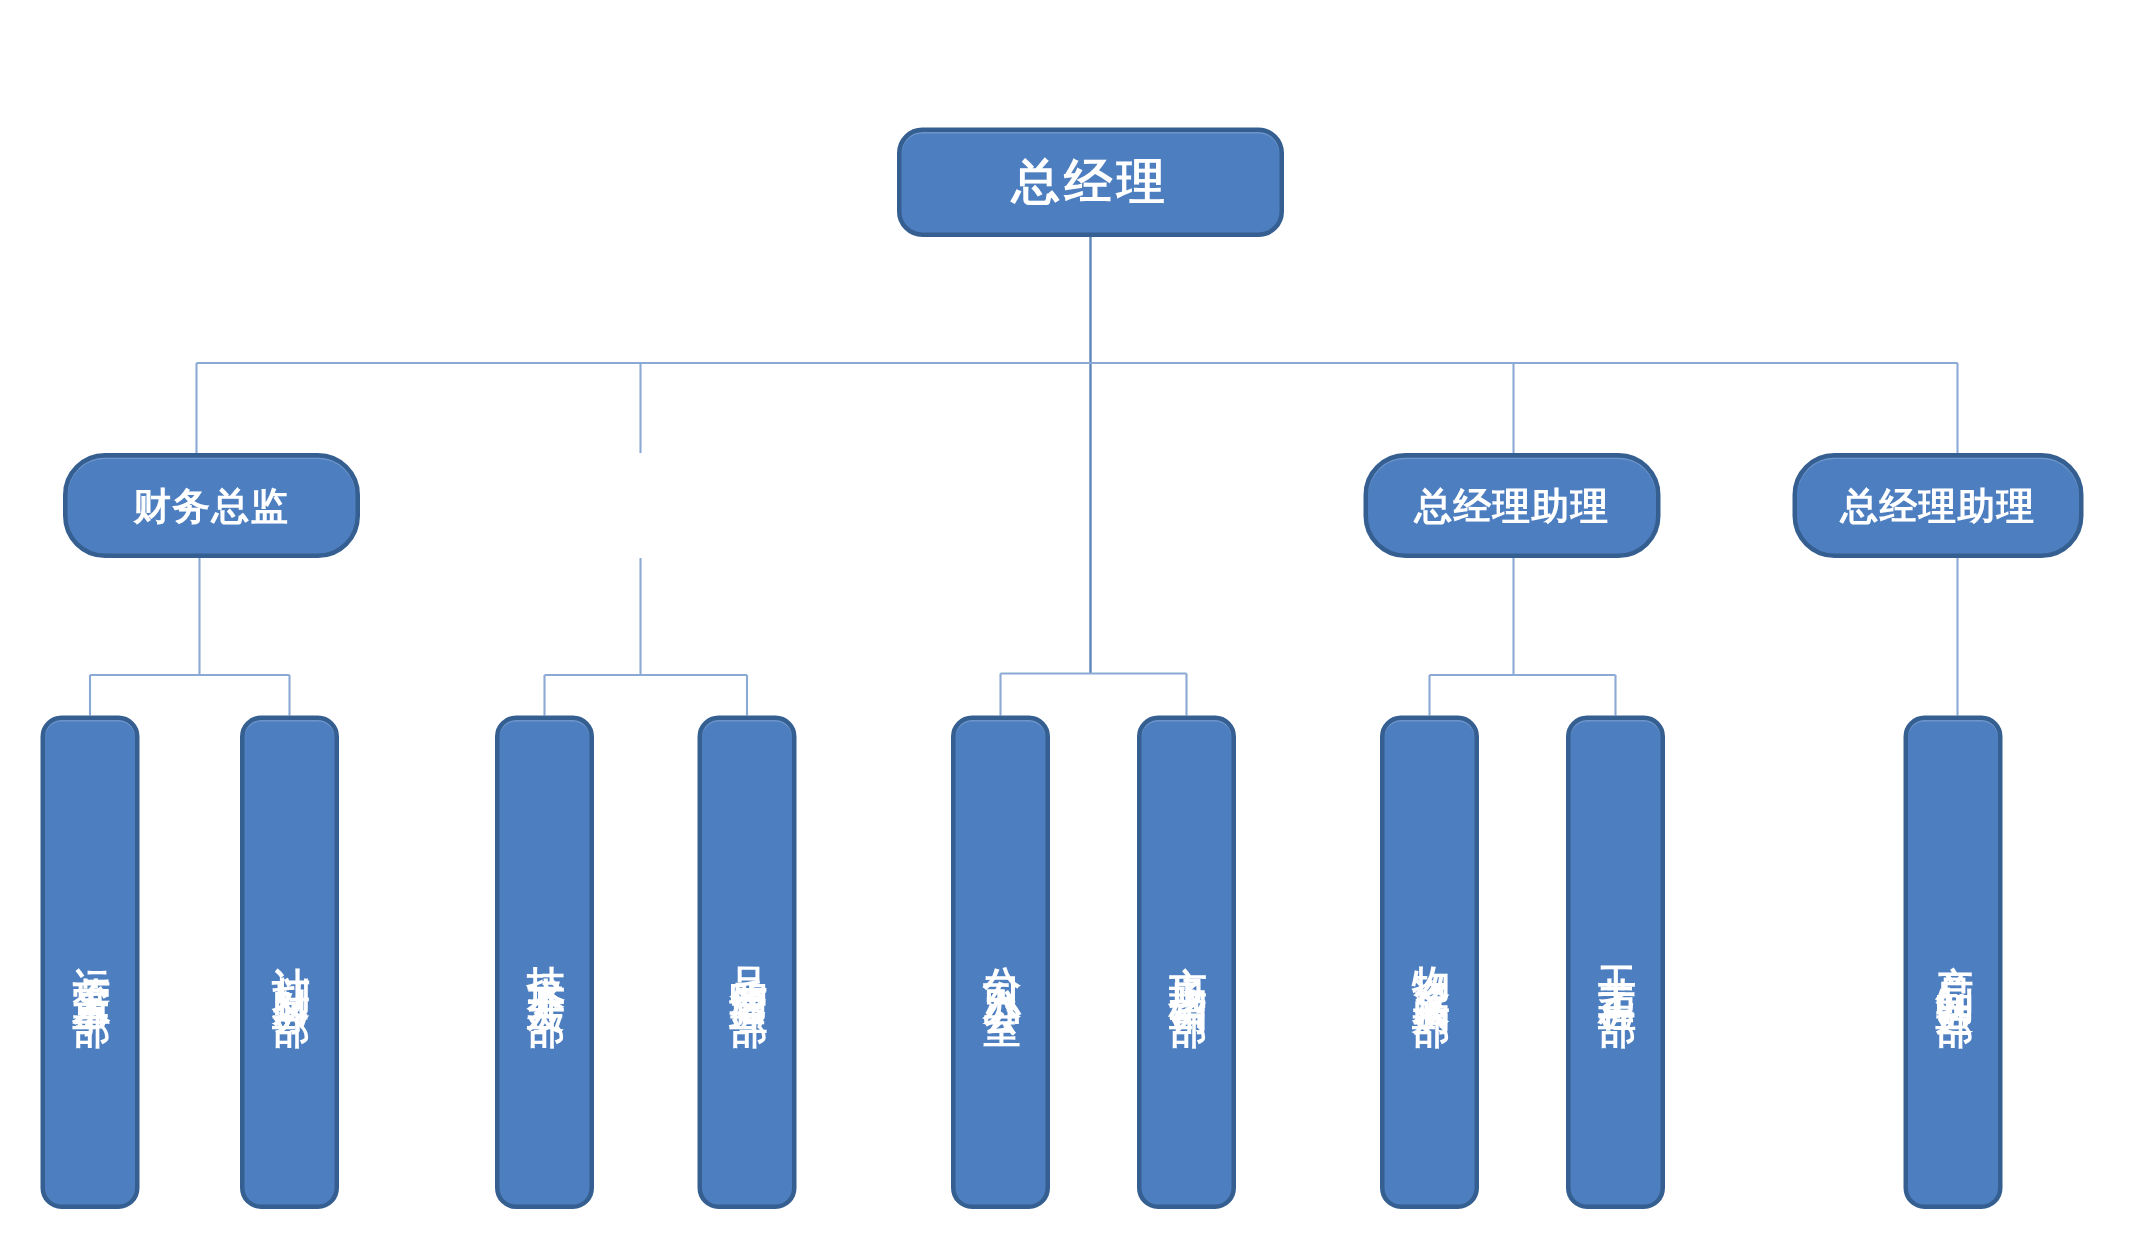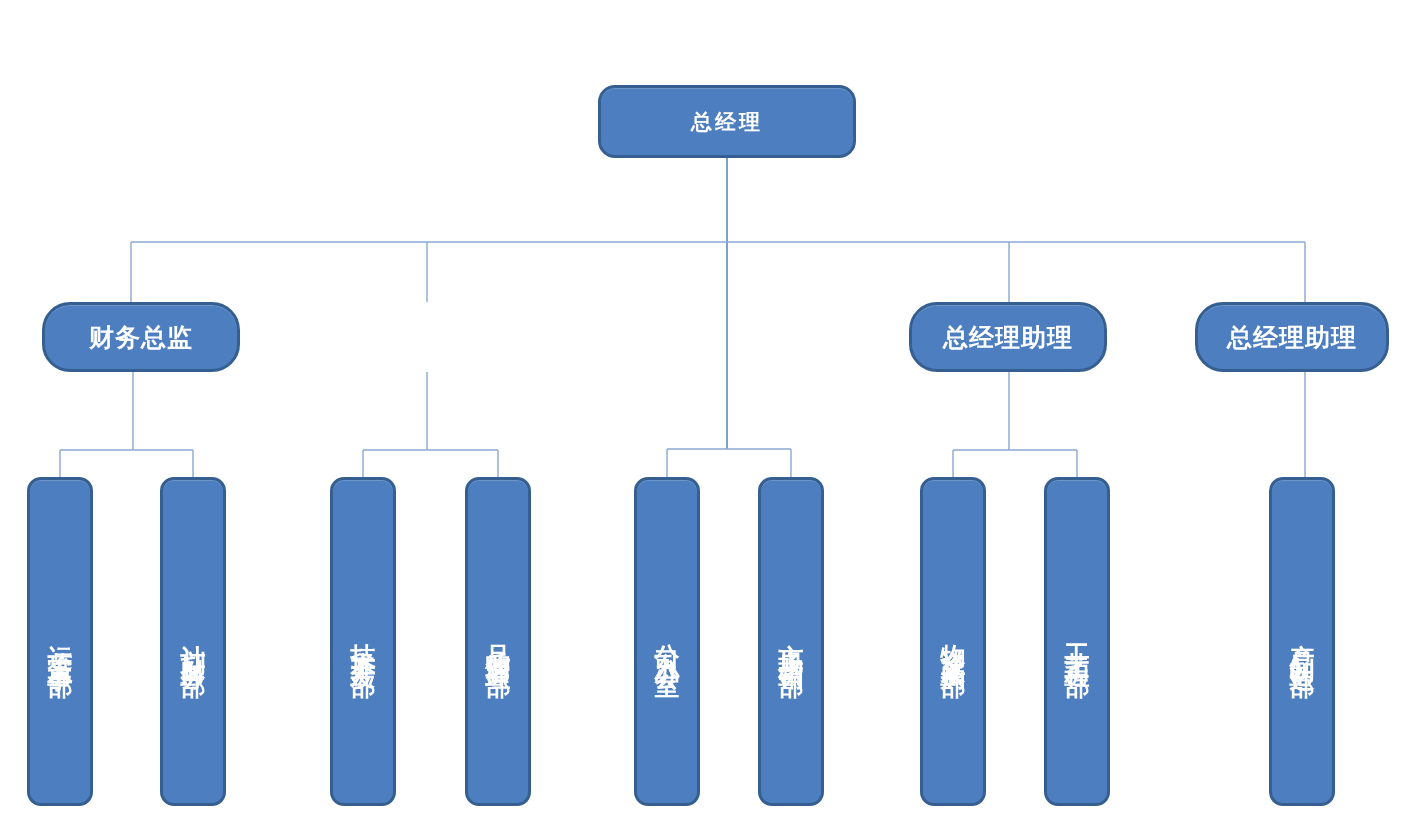--- a/index.html
+++ b/index.html
@@ -35,21 +35,21 @@
     justify-content: center;
     text-align: center;
     box-shadow: inset 0 1px 0 rgba(255,255,255,0.18);
   }
   .node-root {
     left: 598px;
     top: 85px;
     width: 258px;
     height: 73px;
     border-radius: 17px;
-    font-size: 21px;
+    font-size: 32px;
     letter-spacing: 3px;
   }
   .node-l2 {
     top: 302px;
     height: 70px;
     width: 198px;
     border-radius: 28px;
     font-size: 25px;
     letter-spacing: 1px;
   }

